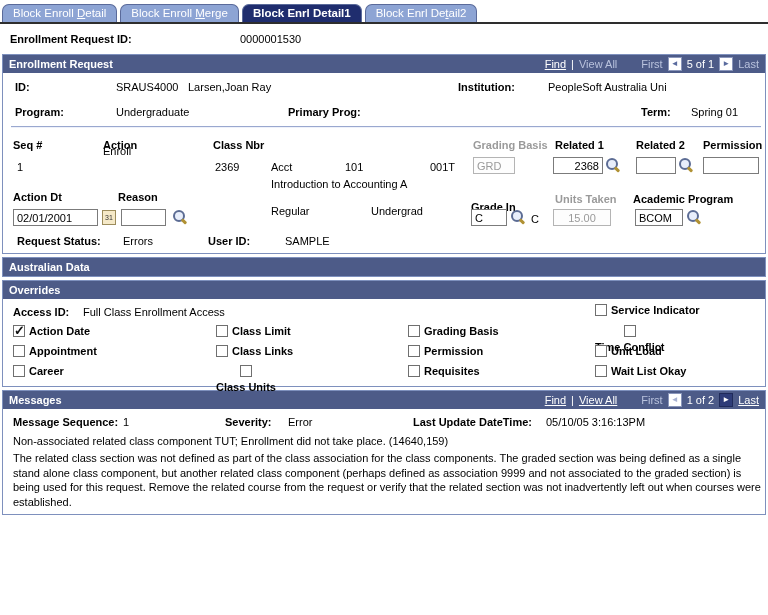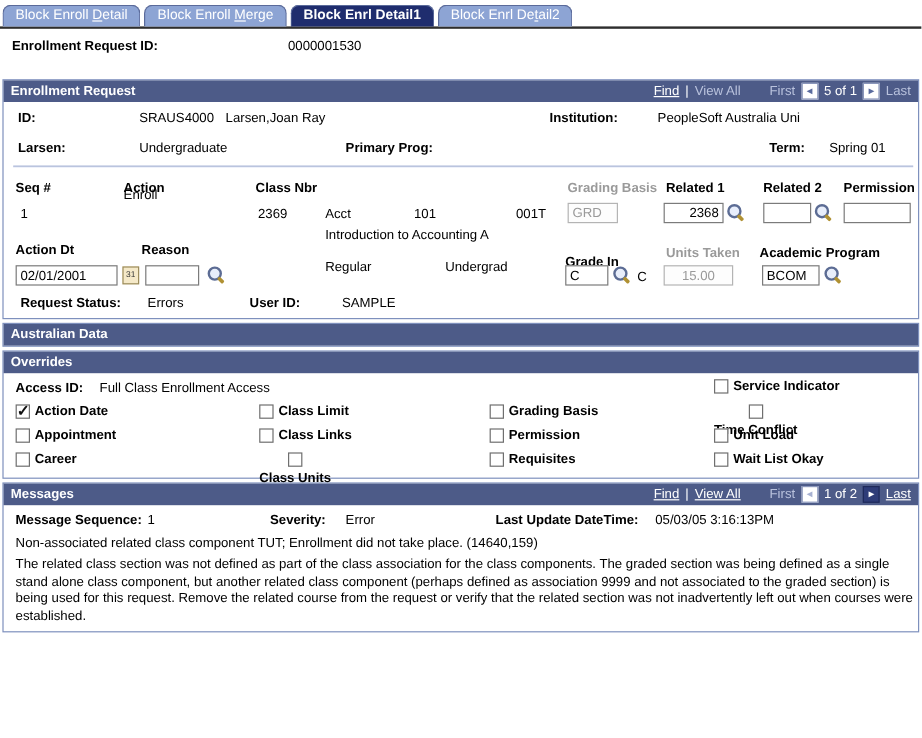--- a/index.html
+++ b/index.html
@@ -20,21 +20,21 @@
   .tab {
     background:#8da4d4; color:#fff;
     border:1px solid #5a6a9a; border-bottom:none;
     border-radius:7px 7px 0 0;
     padding:2px 10px 3px 10px; font-size:11.5px;
     cursor:default; white-space:nowrap;
   }
   .tab.active { background:#1f2d6e; font-weight:bold; }
 
   
-  .idrow { position:relative; height:42px; }
+  .idrow { position:relative; height:30px; }
 
   
   .section { margin:0 2px 3px 2px; border:1px solid #7e90bd; background:#fff; }
   .sec-header {
     background:#4d5b88; color:#fff; font-weight:bold;
     padding:2px 6px 3px 6px; display:flex; justify-content:space-between; align-items:center;
     height:18px;
   }
   .sec-body { position:relative; }
   .nav { display:flex; align-items:center; gap:5px; font-weight:normal; color:#fff; }
@@ -115,21 +115,21 @@
     </span>
   </div>
   <div class="sec-body" style="height:180px;">
 
     <span class="abs b" style="left:12px; top:8px;">ID:</span>
     <span class="abs" style="left:113px; top:8px;">SRAUS4000</span>
     <span class="abs" style="left:185px; top:8px;">Larsen,Joan Ray</span>
     <span class="abs b" style="left:455px; top:8px;">Institution:</span>
     <span class="abs" style="left:545px; top:8px;">PeopleSoft Australia Uni</span>
 
-    <span class="abs b" style="left:12px; top:33px;">Larsen:</span>
+    <span class="abs b" style="left:12px; top:33px;">Program:</span>
     <span class="abs" style="left:113px; top:33px;">Undergraduate</span>
     <span class="abs b" style="left:285px; top:33px;">Primary Prog:</span>
     <span class="abs b" style="left:638px; top:33px;">Term:</span>
     <span class="abs" style="left:688px; top:33px;">Spring 01</span>
 
     <div class="sepline" style="left:8px; top:53px; width:750px;"></div>
 
     <span class="abs b" style="left:10px; top:66px;">Seq #</span>
     <span class="abs b" style="left:100px; top:66px;">Action</span>
     <span class="abs b" style="left:210px; top:66px;">Class Nbr</span>
@@ -262,18 +262,18 @@
       <span class="nav-btn dark">►</span>
       <span class="u">Last</span>
     </span>
   </div>
   <div class="sec-body" style="height:105px;">
     <span class="abs b" style="left:10px; top:7px;">Message Sequence:</span>
     <span class="abs" style="left:120px; top:7px;">1</span>
     <span class="abs b" style="left:222px; top:7px;">Severity:</span>
     <span class="abs" style="left:285px; top:7px;">Error</span>
     <span class="abs b" style="left:410px; top:7px;">Last Update DateTime:</span>
-    <span class="abs" style="left:543px; top:7px;">05/03/05  3:16:13PM</span>
+    <span class="abs" style="left:543px; top:7px;">05/10/05  3:16:13PM</span>
 
     <span class="abs" style="left:10px; top:26px;">Non-associated related class component TUT; Enrollment did not take place. (14640,159)</span>
     <div class="abs msg-detail" style="left:10px; top:42px; width:748px;">The related class section was not defined as part of the class association for the class components.  The graded section was being defined as a single stand alone class component, but another related class component (perhaps defined as association 9999 and not associated to the graded section) is being used for this request.  Remove the related course from the request or verify that the related section was not inadvertently left out when courses were established.</div>
   </div>
 </div>
 
 </body></html>

